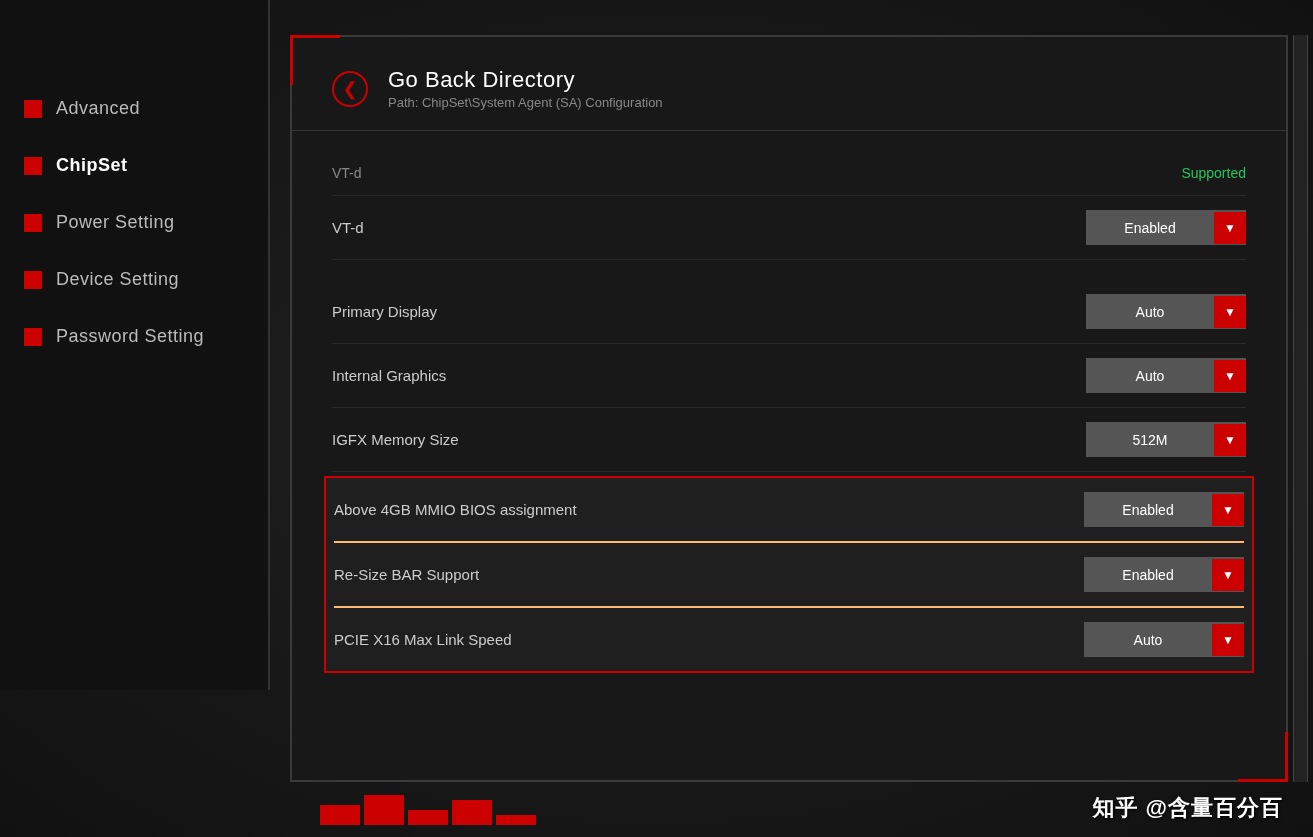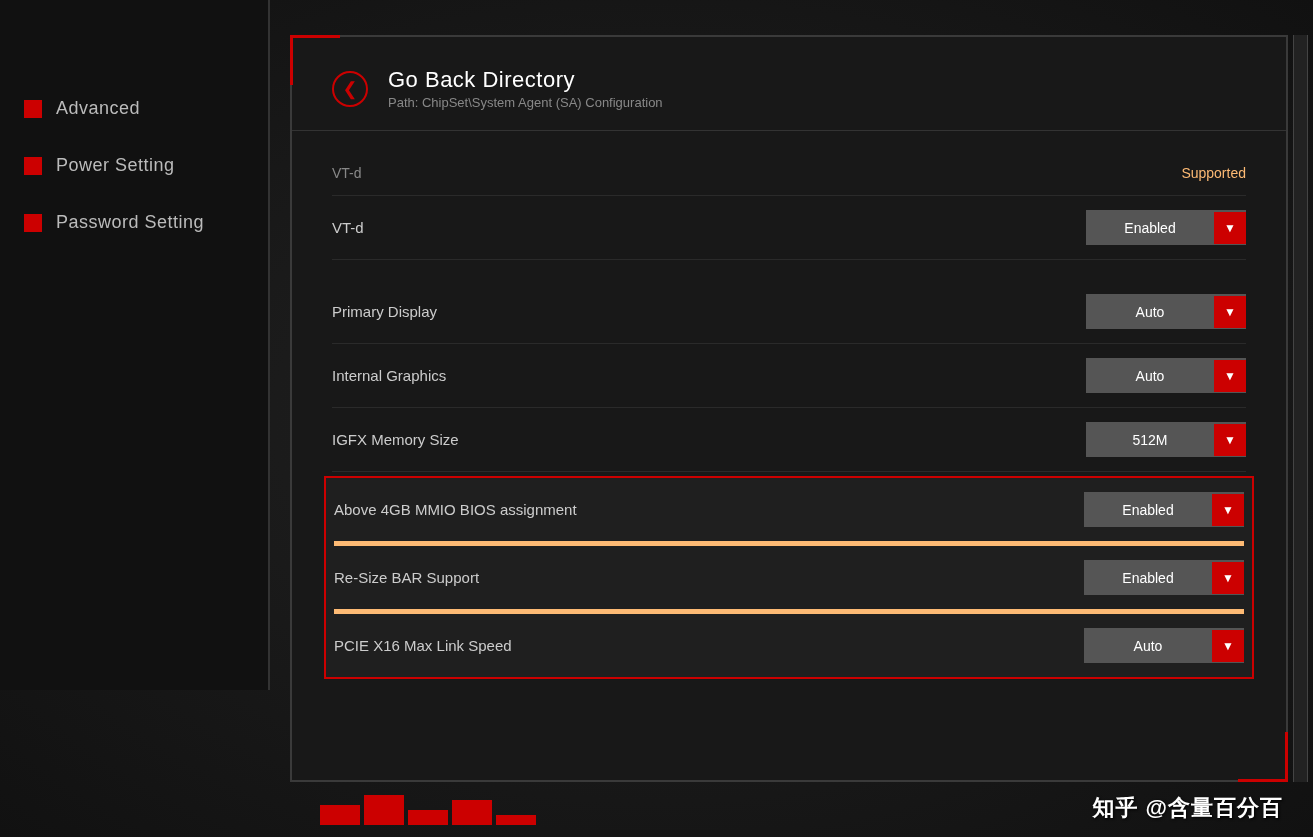--- a/index.html
+++ b/index.html
@@ -132,21 +132,21 @@
       color: #ccc;
       font-size: 15px;
     }
 
     .setting-label.muted {
       color: #888;
       font-size: 14px;
     }
 
     .setting-value {
-      color: #fdba74;
+      color: #22c55e;
       font-size: 14px;
       min-width: 120px;
       text-align: right;
     }
 
     
     .dropdown {
       display: flex;
       align-items: center;
       background: #555;
@@ -177,21 +177,21 @@
 
     
     .highlighted-group {
       border: 2px solid #cc0000;
       margin: 4px -8px;
       padding: 0 8px;
       background: #1f1f1f;
     }
 
     .highlighted-group .setting-row {
-      border-bottom: 5px solid #fdba74;
+      border-bottom: 2px solid #fdba74;
     }
 
     .highlighted-group .setting-row:last-child {
       border-bottom: none;
     }
 
     
     .spacer {
       height: 20px;
     }
@@ -269,23 +269,31 @@
 </head>
 <body>
 
 <div class="bg"></div>
 
 <div class="sidebar">
   <div class="sidebar-item">
     <div class="sidebar-bullet"></div>
     <span>Advanced</span>
   </div>
+  <div class="sidebar-item active">
+    <div class="sidebar-bullet"></div>
+    <span>ChipSet</span>
+  </div>
   <div class="sidebar-item">
     <div class="sidebar-bullet"></div>
     <span>Power Setting</span>
+  </div>
+  <div class="sidebar-item">
+    <div class="sidebar-bullet"></div>
+    <span>Device Setting</span>
   </div>
   <div class="sidebar-item">
     <div class="sidebar-bullet"></div>
     <span>Password Setting</span>
   </div>
 </div>
 
 <div class="content-area">
   <div class="content-inner">
 

